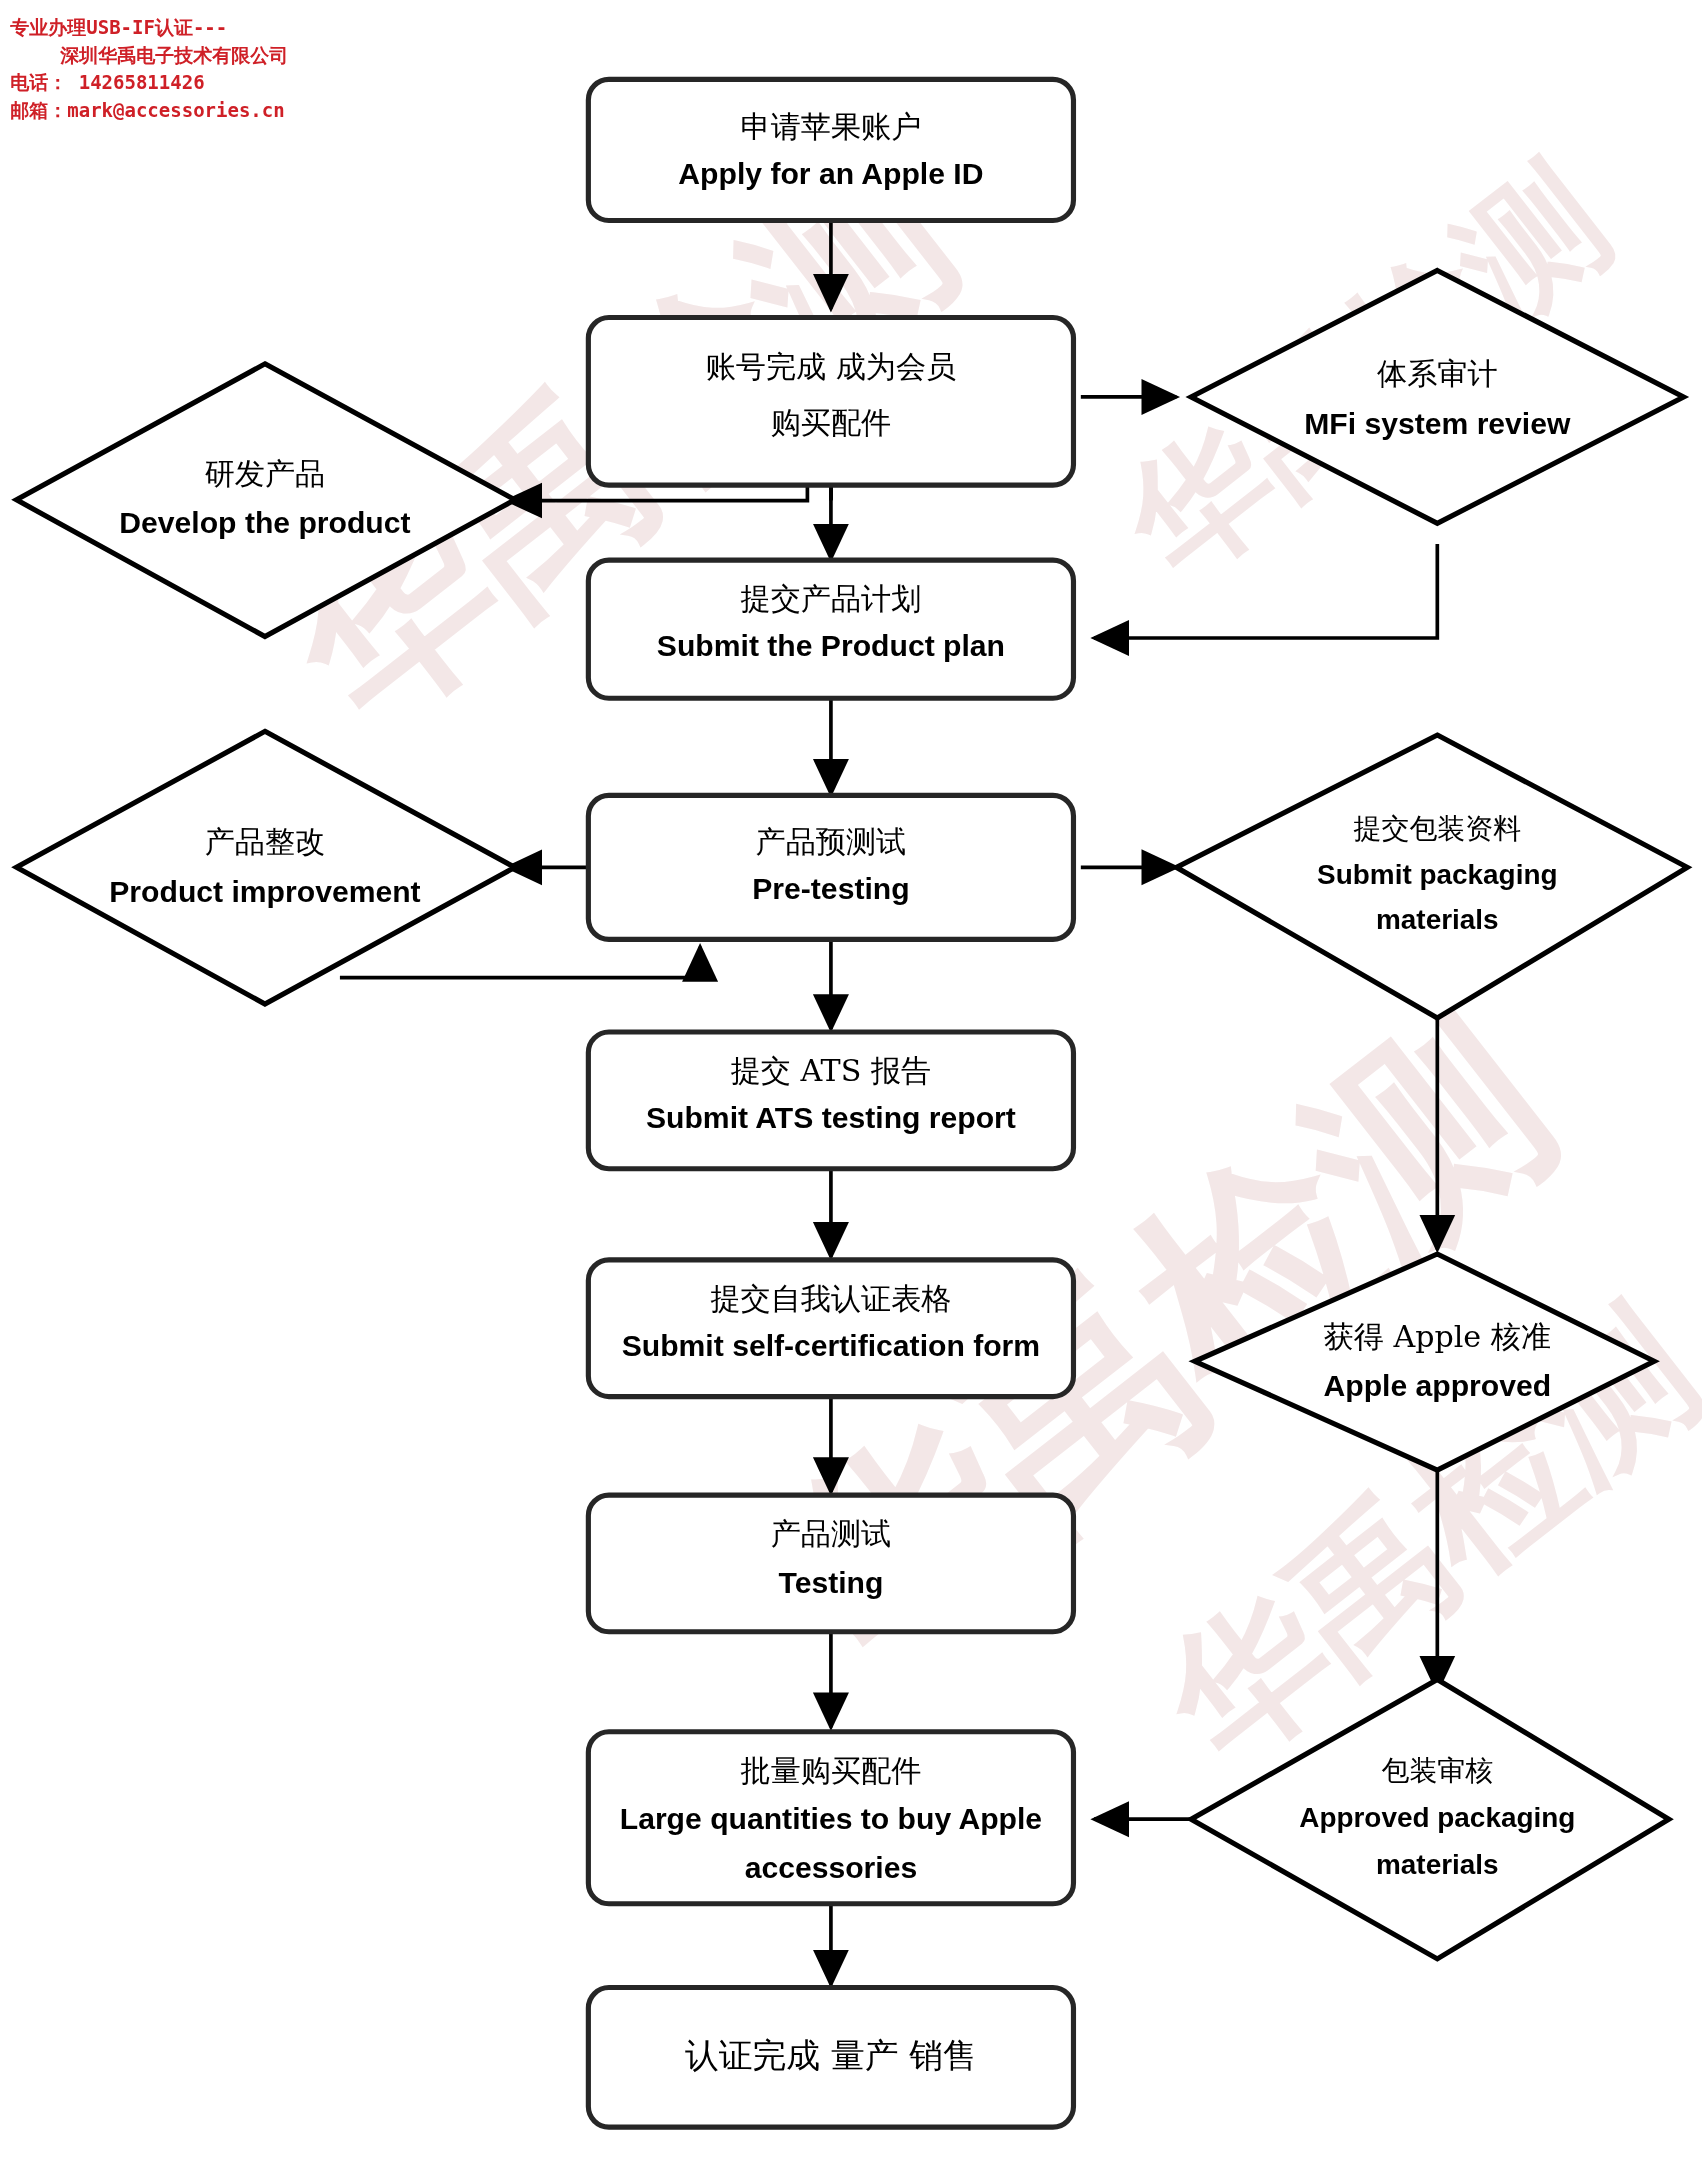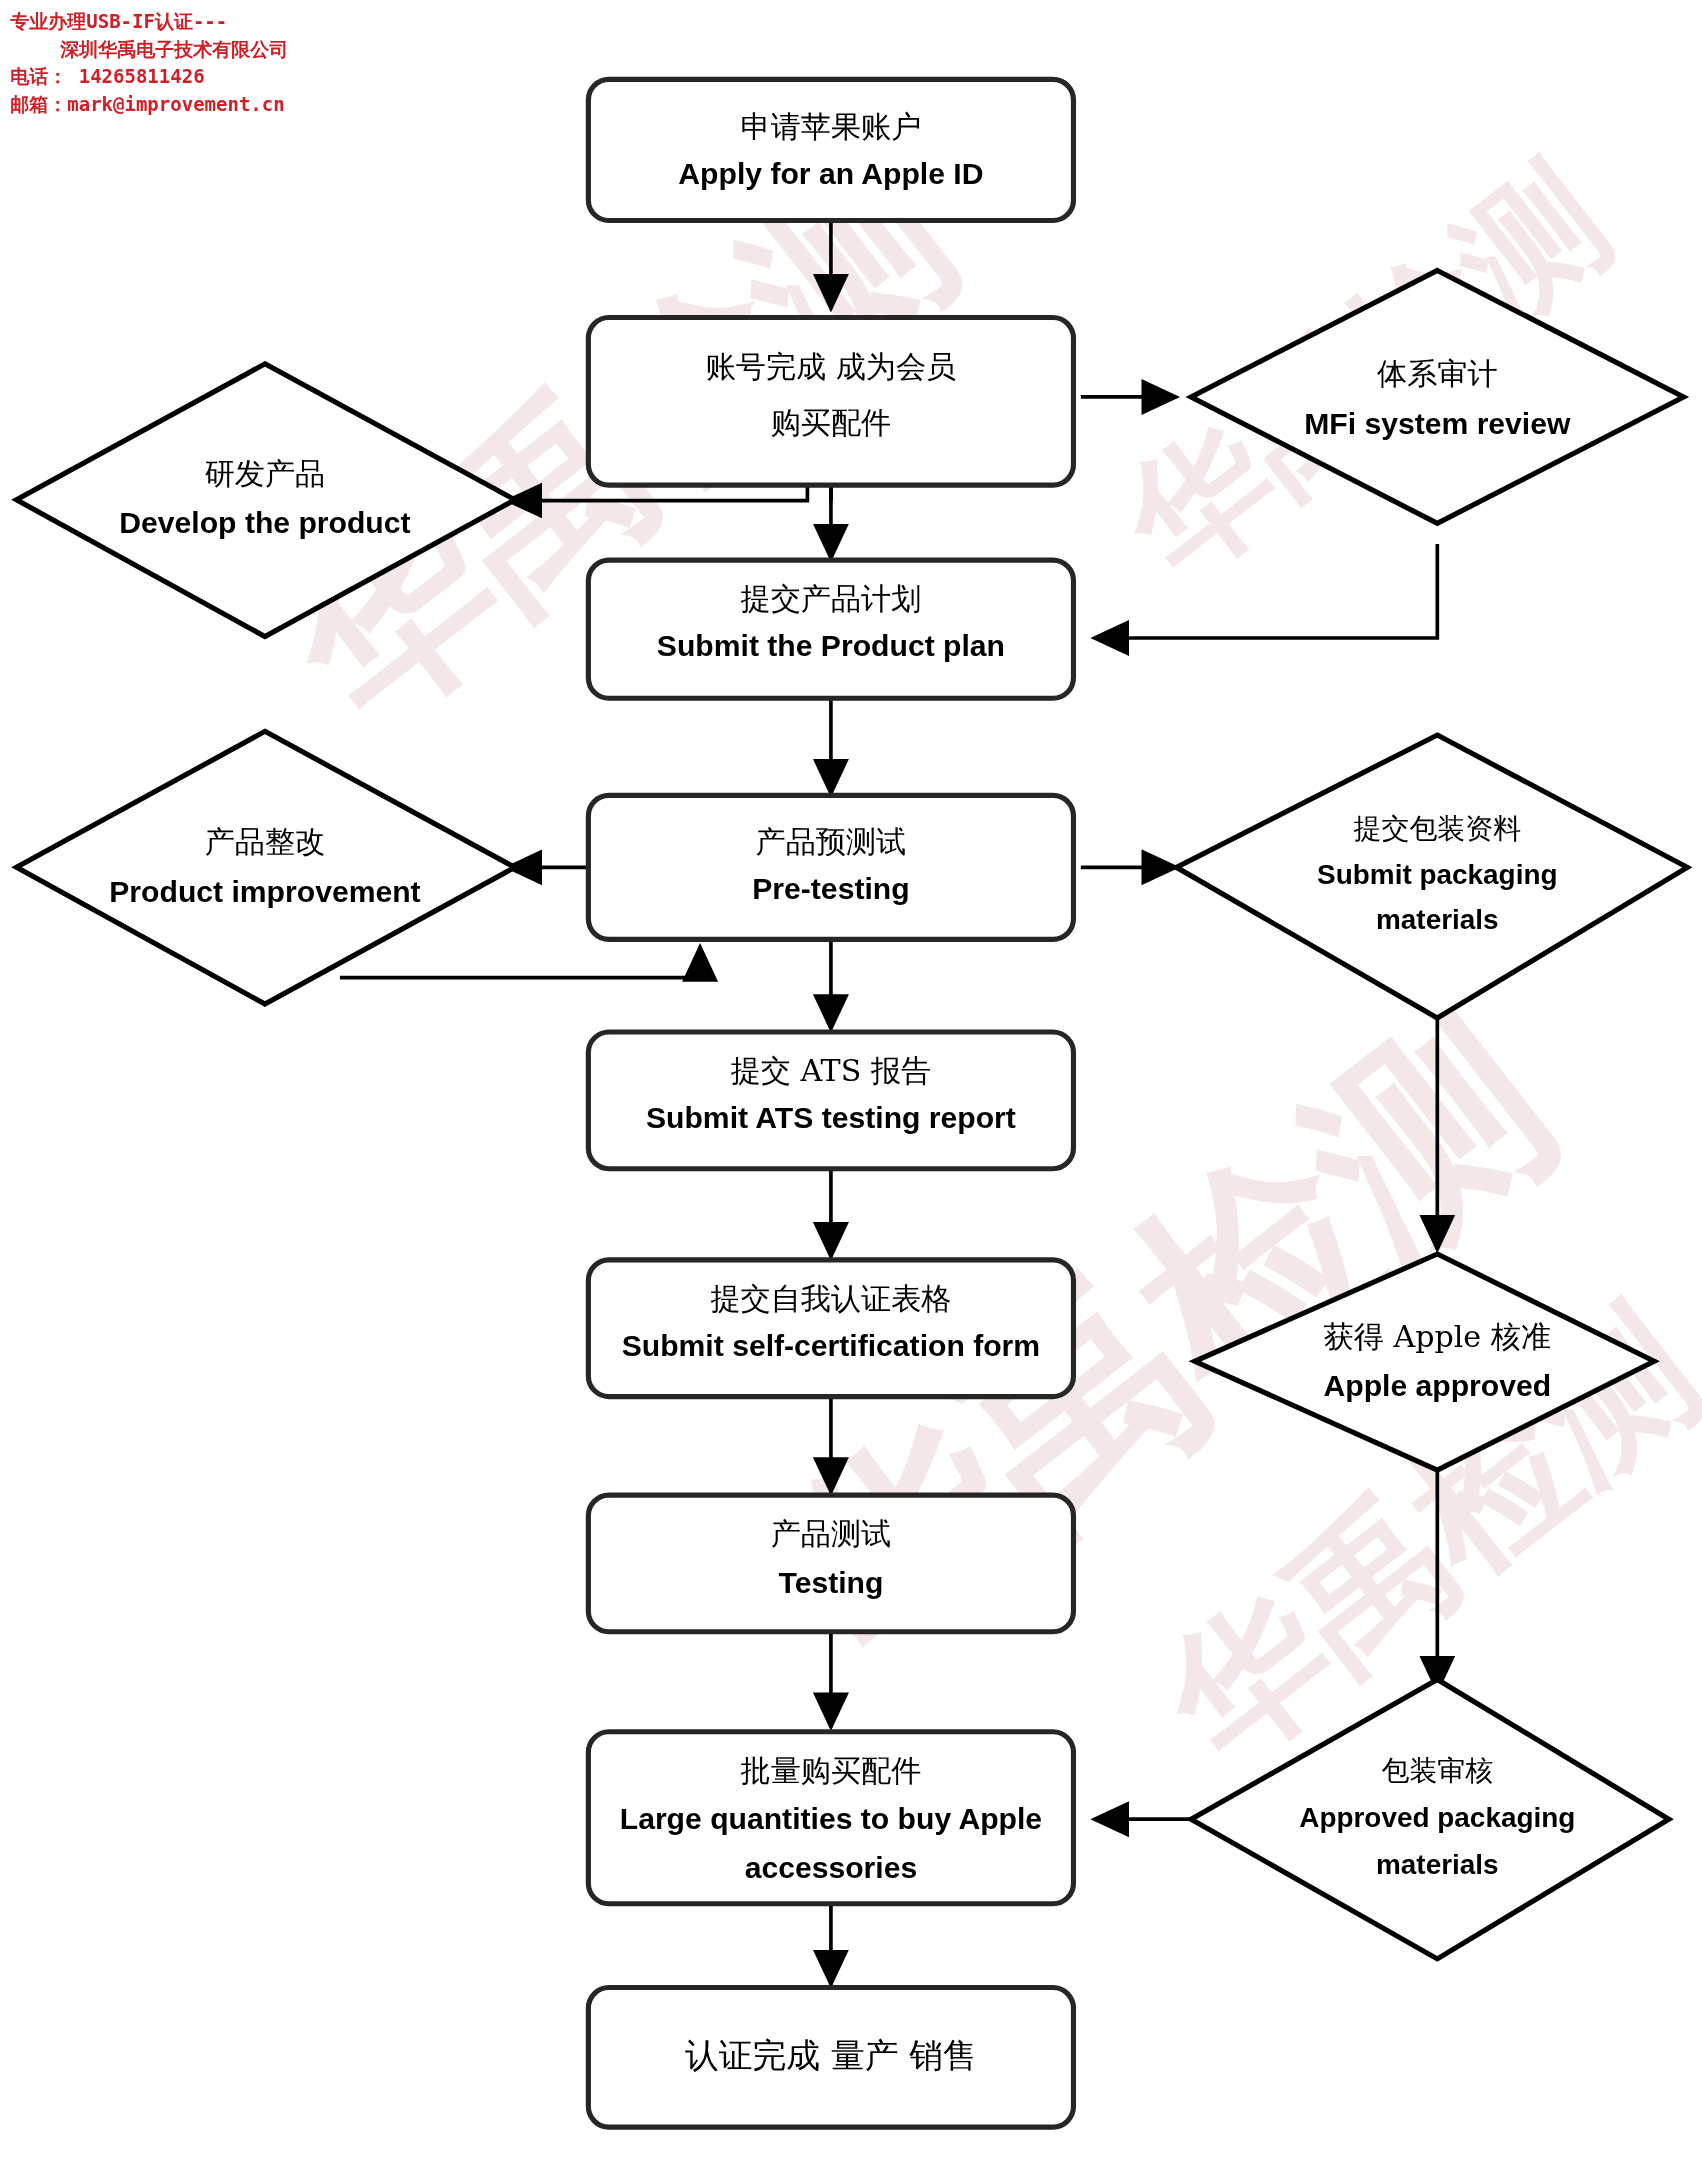--- a/index.html
+++ b/index.html
@@ -7,21 +7,21 @@
        font-family:"Liberation Sans","DejaVu Sans",sans-serif;}
 
   
   #watermark{position:absolute;inset:0;pointer-events:none;z-index:0;
              overflow:hidden;}
   #watermark span{position:absolute;color:#f3e7e7;font-weight:700;
              font-family:"DejaVu Serif","Liberation Serif",serif;
              white-space:nowrap;user-select:none;}
 
   
-  #contact{position:absolute;left:10.3px;top:8px;z-index:5;color:#cf2027;
+  #contact{position:absolute;left:10.3px;top:14px;z-index:5;color:#cf2027;
            font-family:"DejaVu Sans Mono","Liberation Mono",monospace;
            font-weight:700;line-height:1.45;font-size:19px;}
   #contact .l2{padding-left:50px;}
 
   
   #flow{position:absolute;left:0;top:0;width:1703px;height:2161px;z-index:2;}
 
   .nodebox{fill:#ffffff;stroke:#262626;stroke-width:7;}
   .nodedia{fill:#ffffff;stroke:#000000;stroke-width:7;}
   .conn{stroke:#000000;stroke-width:5;fill:none;}
@@ -39,21 +39,21 @@
   <span style="left:243px;top:316px;font-size:191px;transform:rotate(-38deg);">华禹检测</span>
   <span style="left:728px;top:1191px;font-size:221px;transform:rotate(-38deg);">华禹检测</span>
   <span style="left:1088px;top:279px;font-size:140px;transform:rotate(-38deg);">华禹检测</span>
   <span style="left:1125px;top:1434px;font-size:154px;transform:rotate(-38deg);">华禹检测</span>
 </div>
 
 <div id="contact">
   <div class="l1">专业办理USB-IF认证---</div>
   <div class="l2">深圳华禹电子技术有限公司</div>
   <div class="l3">电话： 14265811426</div>
-  <div class="l4">邮箱：mark@improvement.cn</div>
+  <div class="l4">邮箱：mark@accessories.cn</div>
 </div>
 
 <svg id="flow" viewBox="0 0 2316 2940">
   <defs>
     <marker id="ah" markerWidth="11" markerHeight="11" refX="9.5" refY="5.5" orient="auto" markerUnits="strokeWidth">
       <path d="M0,0.6 L10.5,5.5 L0,10.4 z" fill="#000"></path>
     </marker>
   </defs>
 
   <g>

